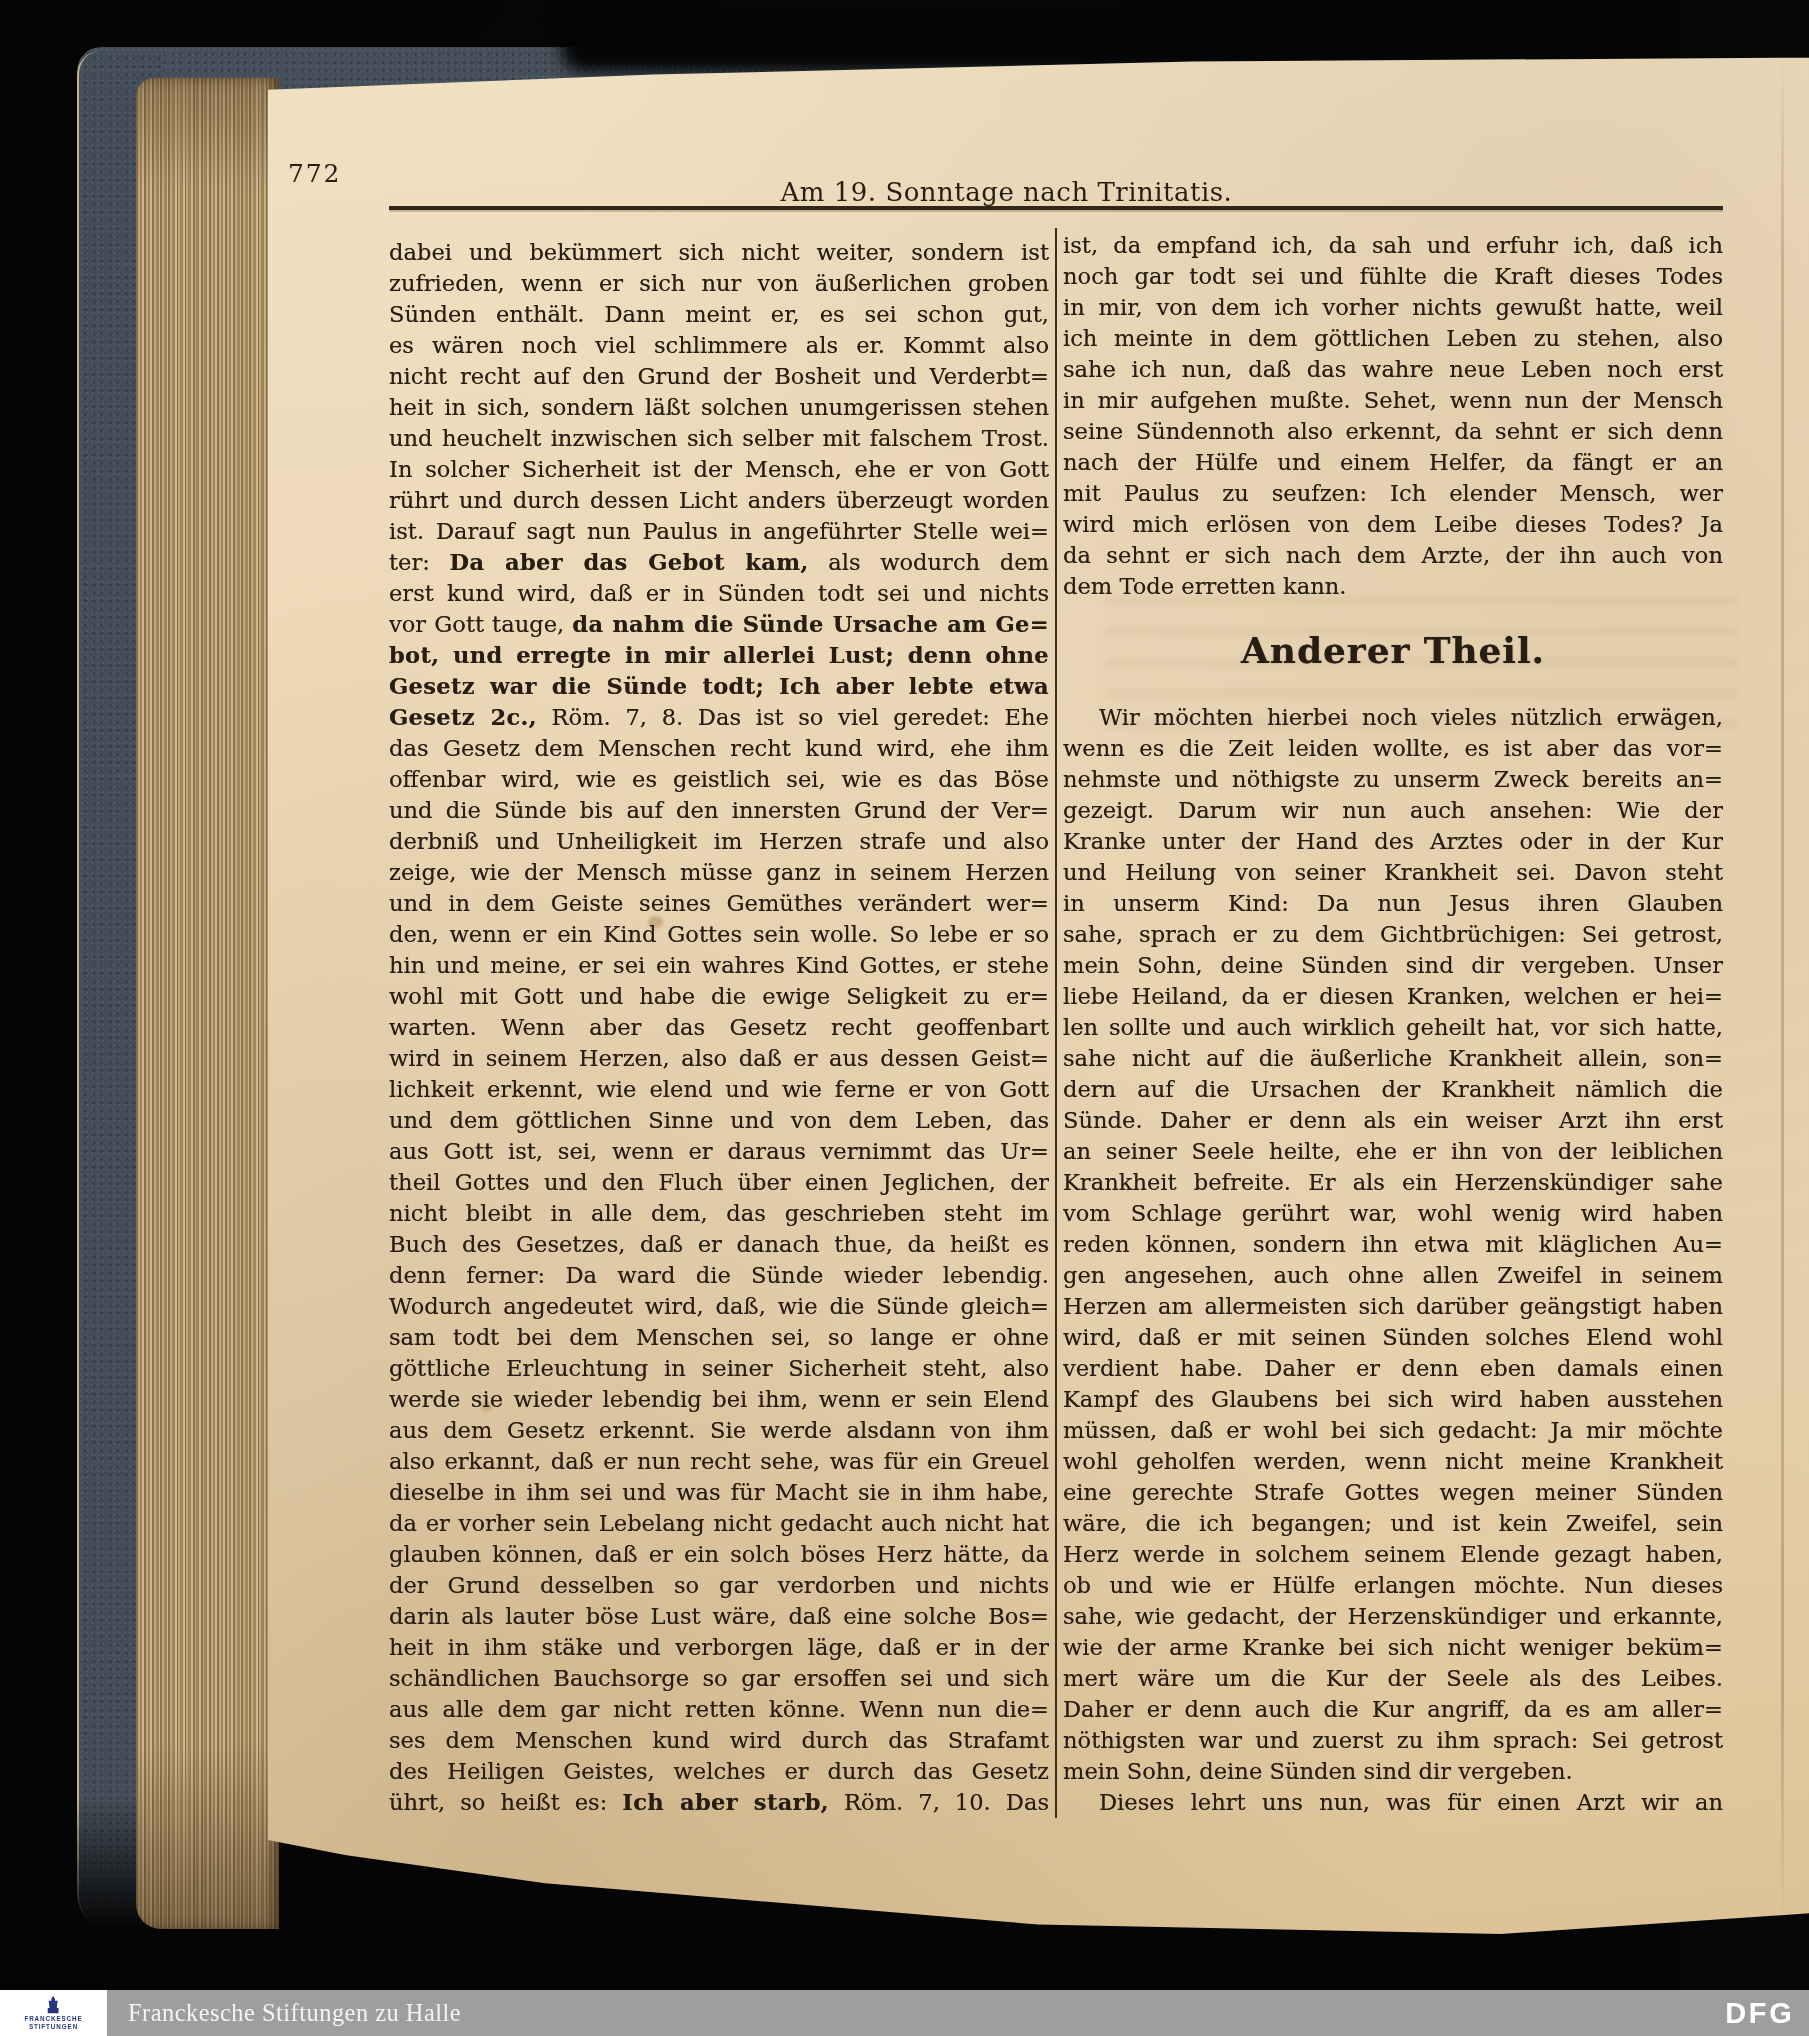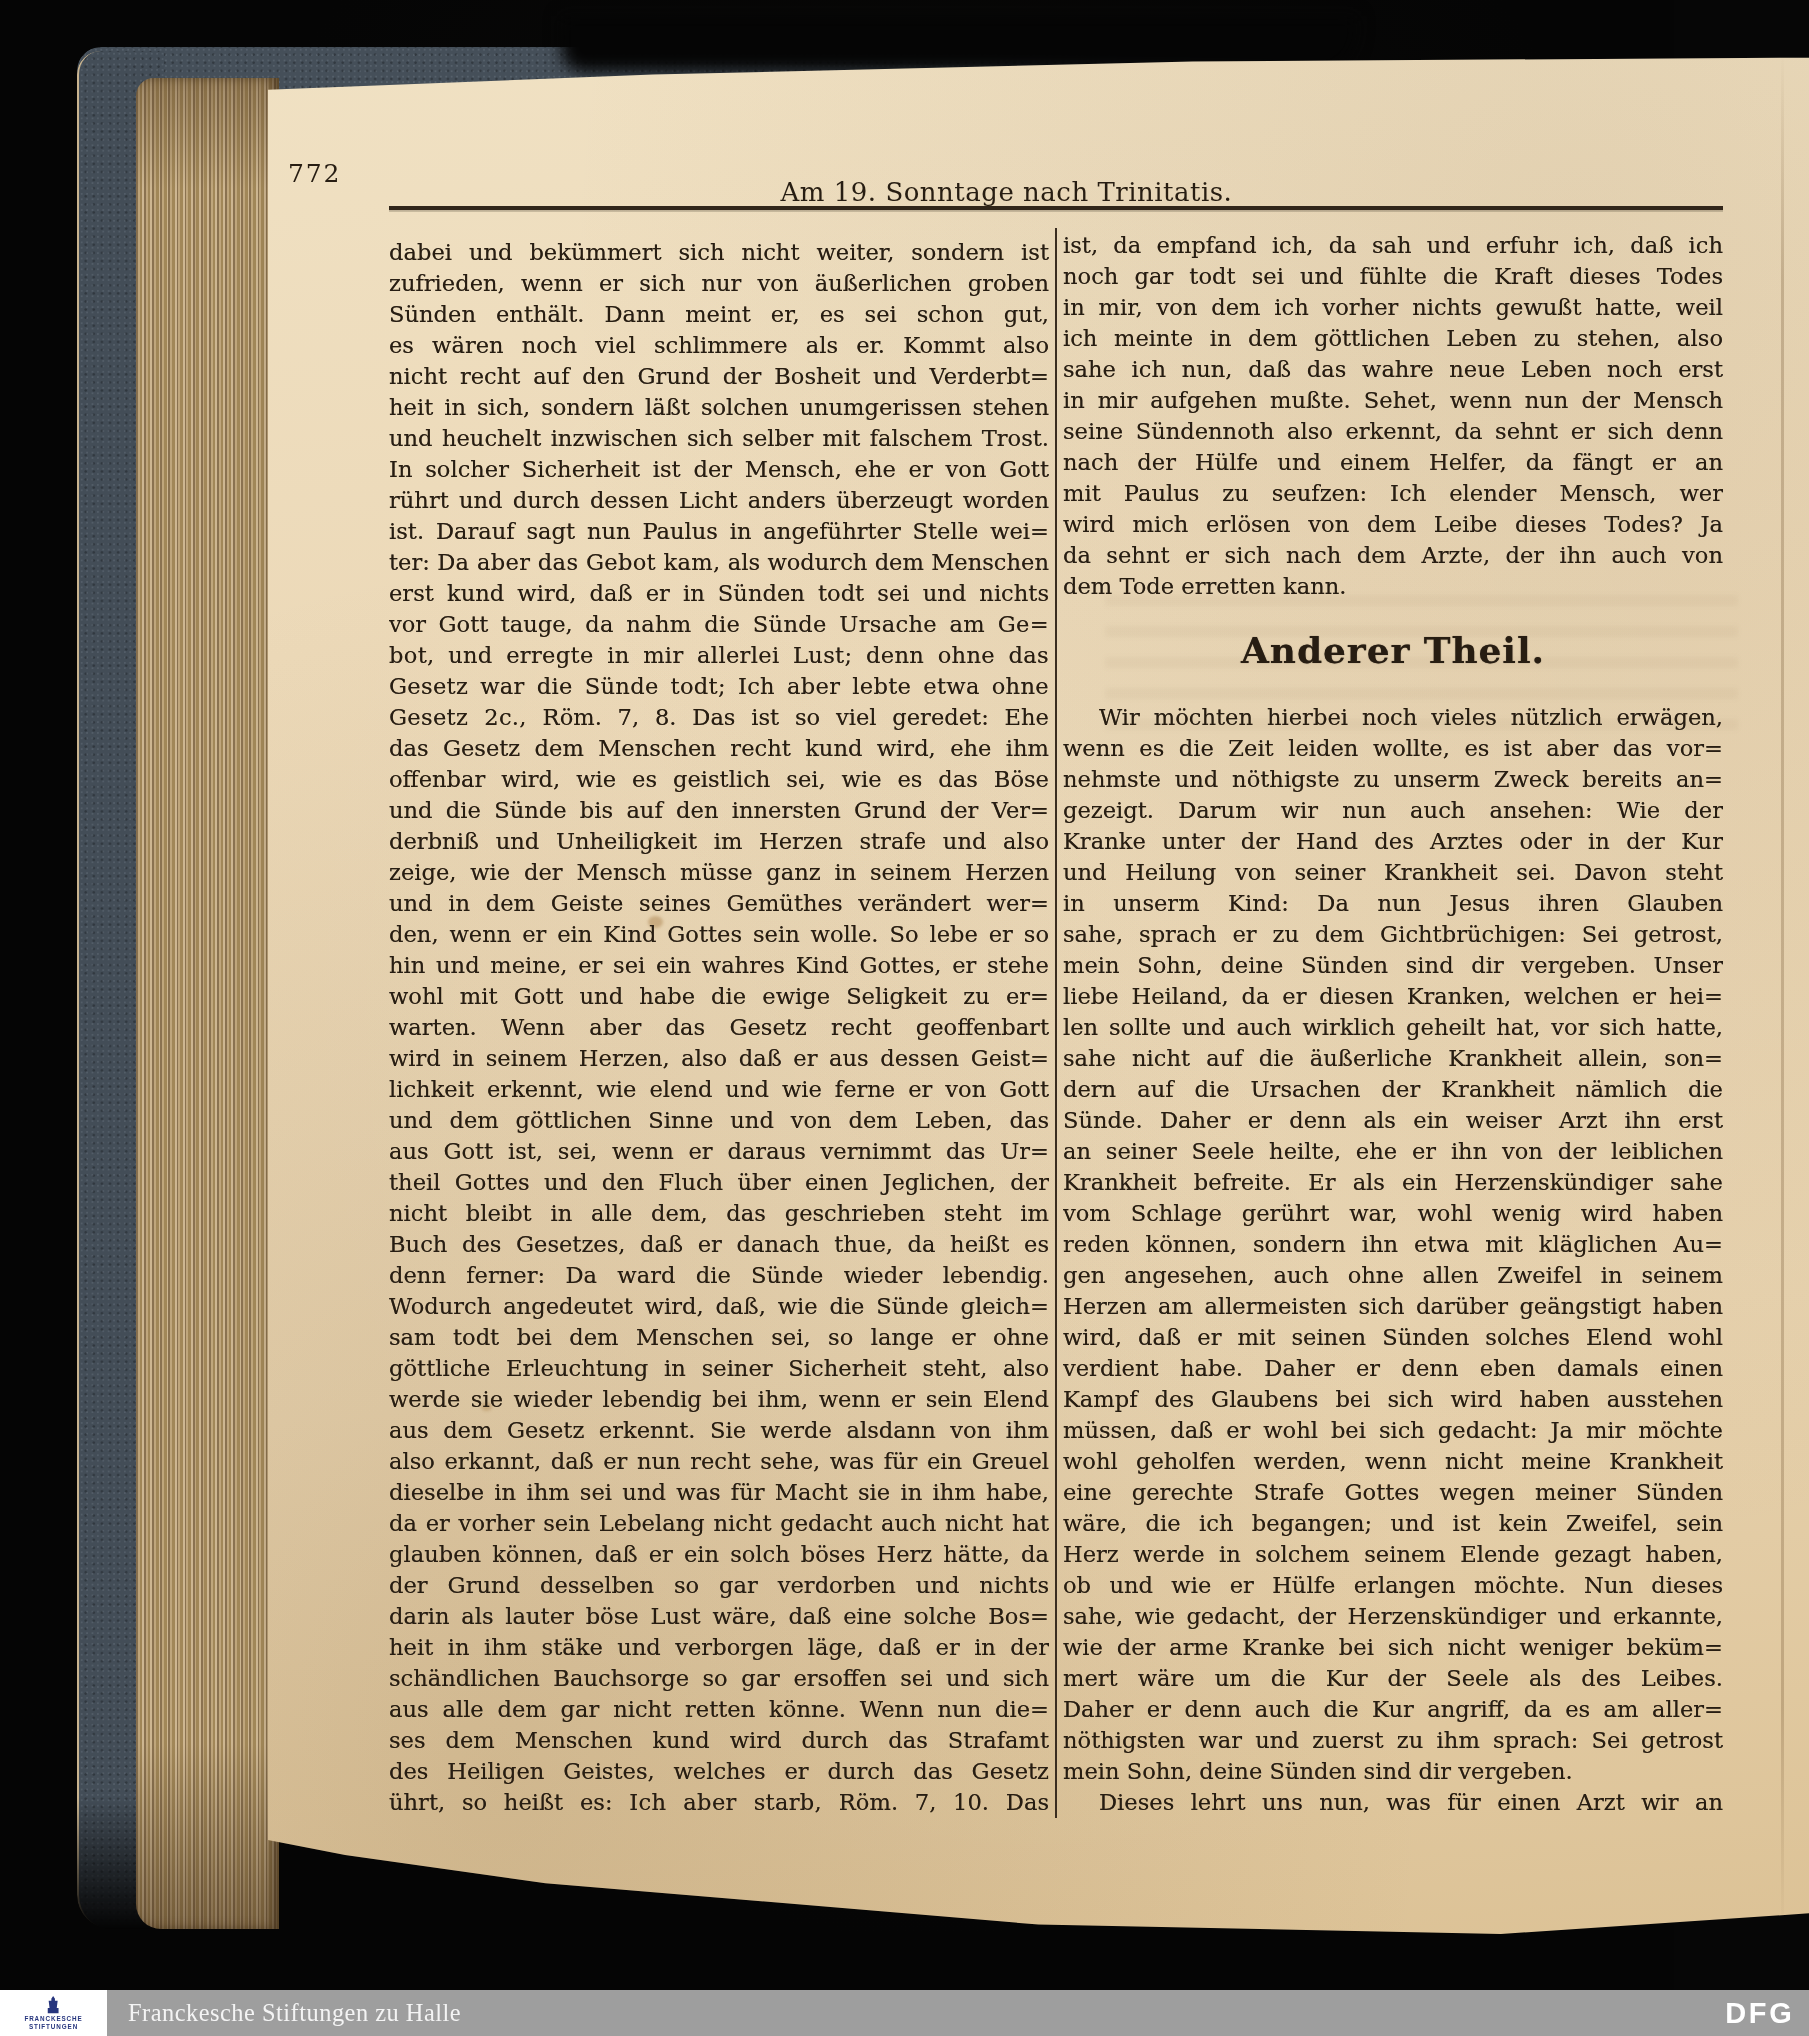--- a/index.html
+++ b/index.html
@@ -56,21 +56,21 @@
     font-size:26px;letter-spacing:0.5px;margin-top:20px;}
   .rule{position:absolute;left:121px;top:154px;width:1334px;height:3.6px;background:#31261a;
     box-shadow:0 1.8px 0 rgba(49,38,26,.25);}
   .textarea{position:absolute;left:121px;top:172px;width:1334px;display:flex;justify-content:space-between;align-items:flex-end;}
   .col{width:660px;}
   .divider{width:1.8px;height:1590px;background:#3a2d20;margin-top:3.6px;}
   .tline{height:31px;line-height:31px;font-size:22.6px;text-align:justify;text-align-last:justify;
     overflow:hidden;text-shadow:0 0 0.5px rgba(39,29,18,.6);}
   .tline.flush{text-align-last:left;}
   .tline.indent{text-indent:36px;}
-  .tline b{font-weight:normal;letter-spacing:0.3px;margin-top:44px;}
+  .tline b{font-weight:bold;letter-spacing:0.3px;margin-top:44px;}
   .section-heading{height:47px;line-height:47px;margin:25px 0 28px 0;text-align:center;
     font-size:36px;font-weight:bold;letter-spacing:0.9px;text-shadow:0 0 0.9px rgba(39,29,18,.7);}
 
   
   .footer-bar{position:absolute;left:0;bottom:0;width:1809px;height:46px;background:#9e9e9e;z-index:20;}
   .logo-box{position:absolute;left:0;top:0;width:107px;height:46px;background:#ffffff;
     display:flex;flex-direction:column;align-items:center;justify-content:center;gap:0.9px;}
   .logo-caption{font-family:"Liberation Sans",sans-serif;font-size:6.3px;line-height:7.2px;
     color:#26357e;letter-spacing:0.9px;text-align:center;font-weight:bold;}
   .inst{position:absolute;left:128px;top:50%;transform:translateY(-50%);

